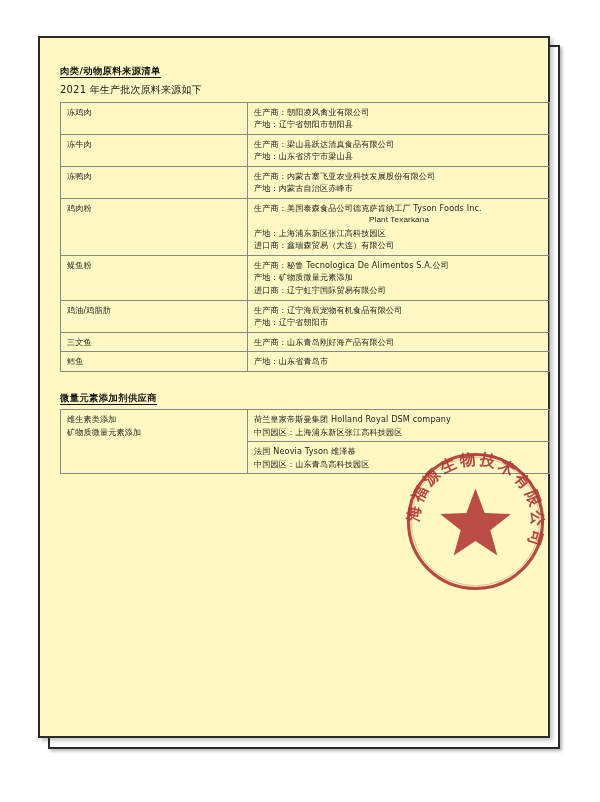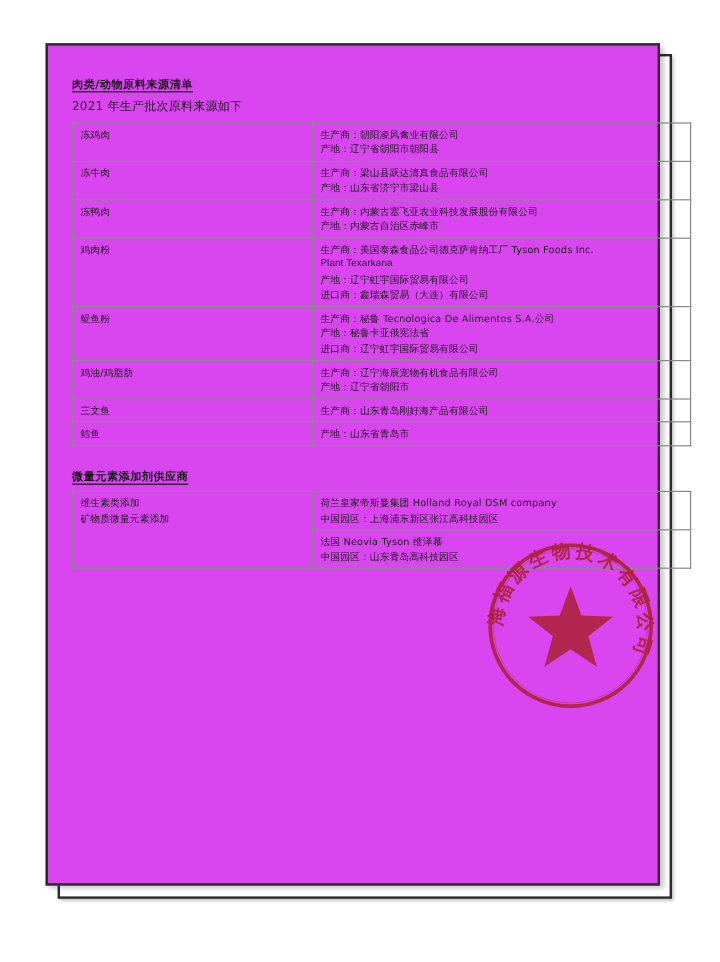--- a/index.html
+++ b/index.html
@@ -30,21 +30,21 @@
     background: #ffffff;
     border: 2.5px solid #2b2b2b;
     box-shadow: 2px 2px 3px rgba(0,0,0,0.30);
   }
   .sheet-front {
     position: absolute;
     left: 38px;
     top: 36px;
     width: 508px;
     height: 698px;
-    background: #d946ef;
+    background: #fef9c3;
     border: 2.5px solid #2b2b2b;
     box-shadow: 3px 3px 4px rgba(0,0,0,0.22);
   }
 
   
   #doc-body {
     position: absolute;
     left: 20px;
     top: 27px;
     width: 470px;
@@ -70,32 +70,32 @@
 
   table.doc-table {
     border-collapse: collapse;
     width: 465px;
     table-layout: fixed;
     margin: 0;
   }
   table.doc-table td {
     border: 0.8px solid #888888;
     vertical-align: top;
-    padding: 3px 18px 3px 6px;
+    padding: 3px 5px 3px 6px;
     font-size: 8.1px;
     color: #1c1c1c;
     line-height: 1.55;
     letter-spacing: 0.15px;
     background: transparent;
   }
   td.col-item { width: 175px; }
   td.col-detail { width: 290px; }
 
   .detail-line { display: block; white-space: nowrap; }
-  .latin { font-family: "Liberation Sans", sans-serif; }
+  .latin { font-family: "Liberation Sans", sans-serif; text-align: center; }
 
   .section-gap { height: 20px; }
 
   
   #seal {
     position: absolute;
     left: 398px;
     top: 444px;
     width: 155px;
     height: 155px;
@@ -148,32 +148,32 @@
             </td>
           </tr>
 
           <tr>
             <td class="col-item">
               <span>鸡肉粉</span>
             </td>
             <td class="col-detail">
               <span class="detail-line">生产商：美国泰森食品公司德克萨肯纳工厂  Tyson Foods Inc.</span>
               <span class="detail-line latin">Plant Texarkana</span>
-              <span class="detail-line">产地：辽宁虹宇国际贸易有限公司</span>
+              <span class="detail-line">产地：上海浦东新区张江高科技园区</span>
               <span class="detail-line">进口商：鑫瑞森贸易（大连）有限公司</span>
             </td>
           </tr>
 
           <tr>
             <td class="col-item">
               <span>鳀鱼粉</span>
             </td>
             <td class="col-detail">
               <span class="detail-line">生产商：秘鲁 Tecnologica De Alimentos S.A.公司</span>
-              <span class="detail-line">产地：秘鲁卡亚俄宪法省</span>
+              <span class="detail-line">产地：矿物质微量元素添加</span>
               <span class="detail-line">进口商：辽宁虹宇国际贸易有限公司</span>
             </td>
           </tr>
 
           <tr>
             <td class="col-item">
               <span>鸡油/鸡脂肪</span>
             </td>
             <td class="col-detail">
               <span class="detail-line">生产商：辽宁海辰宠物有机食品有限公司</span>

